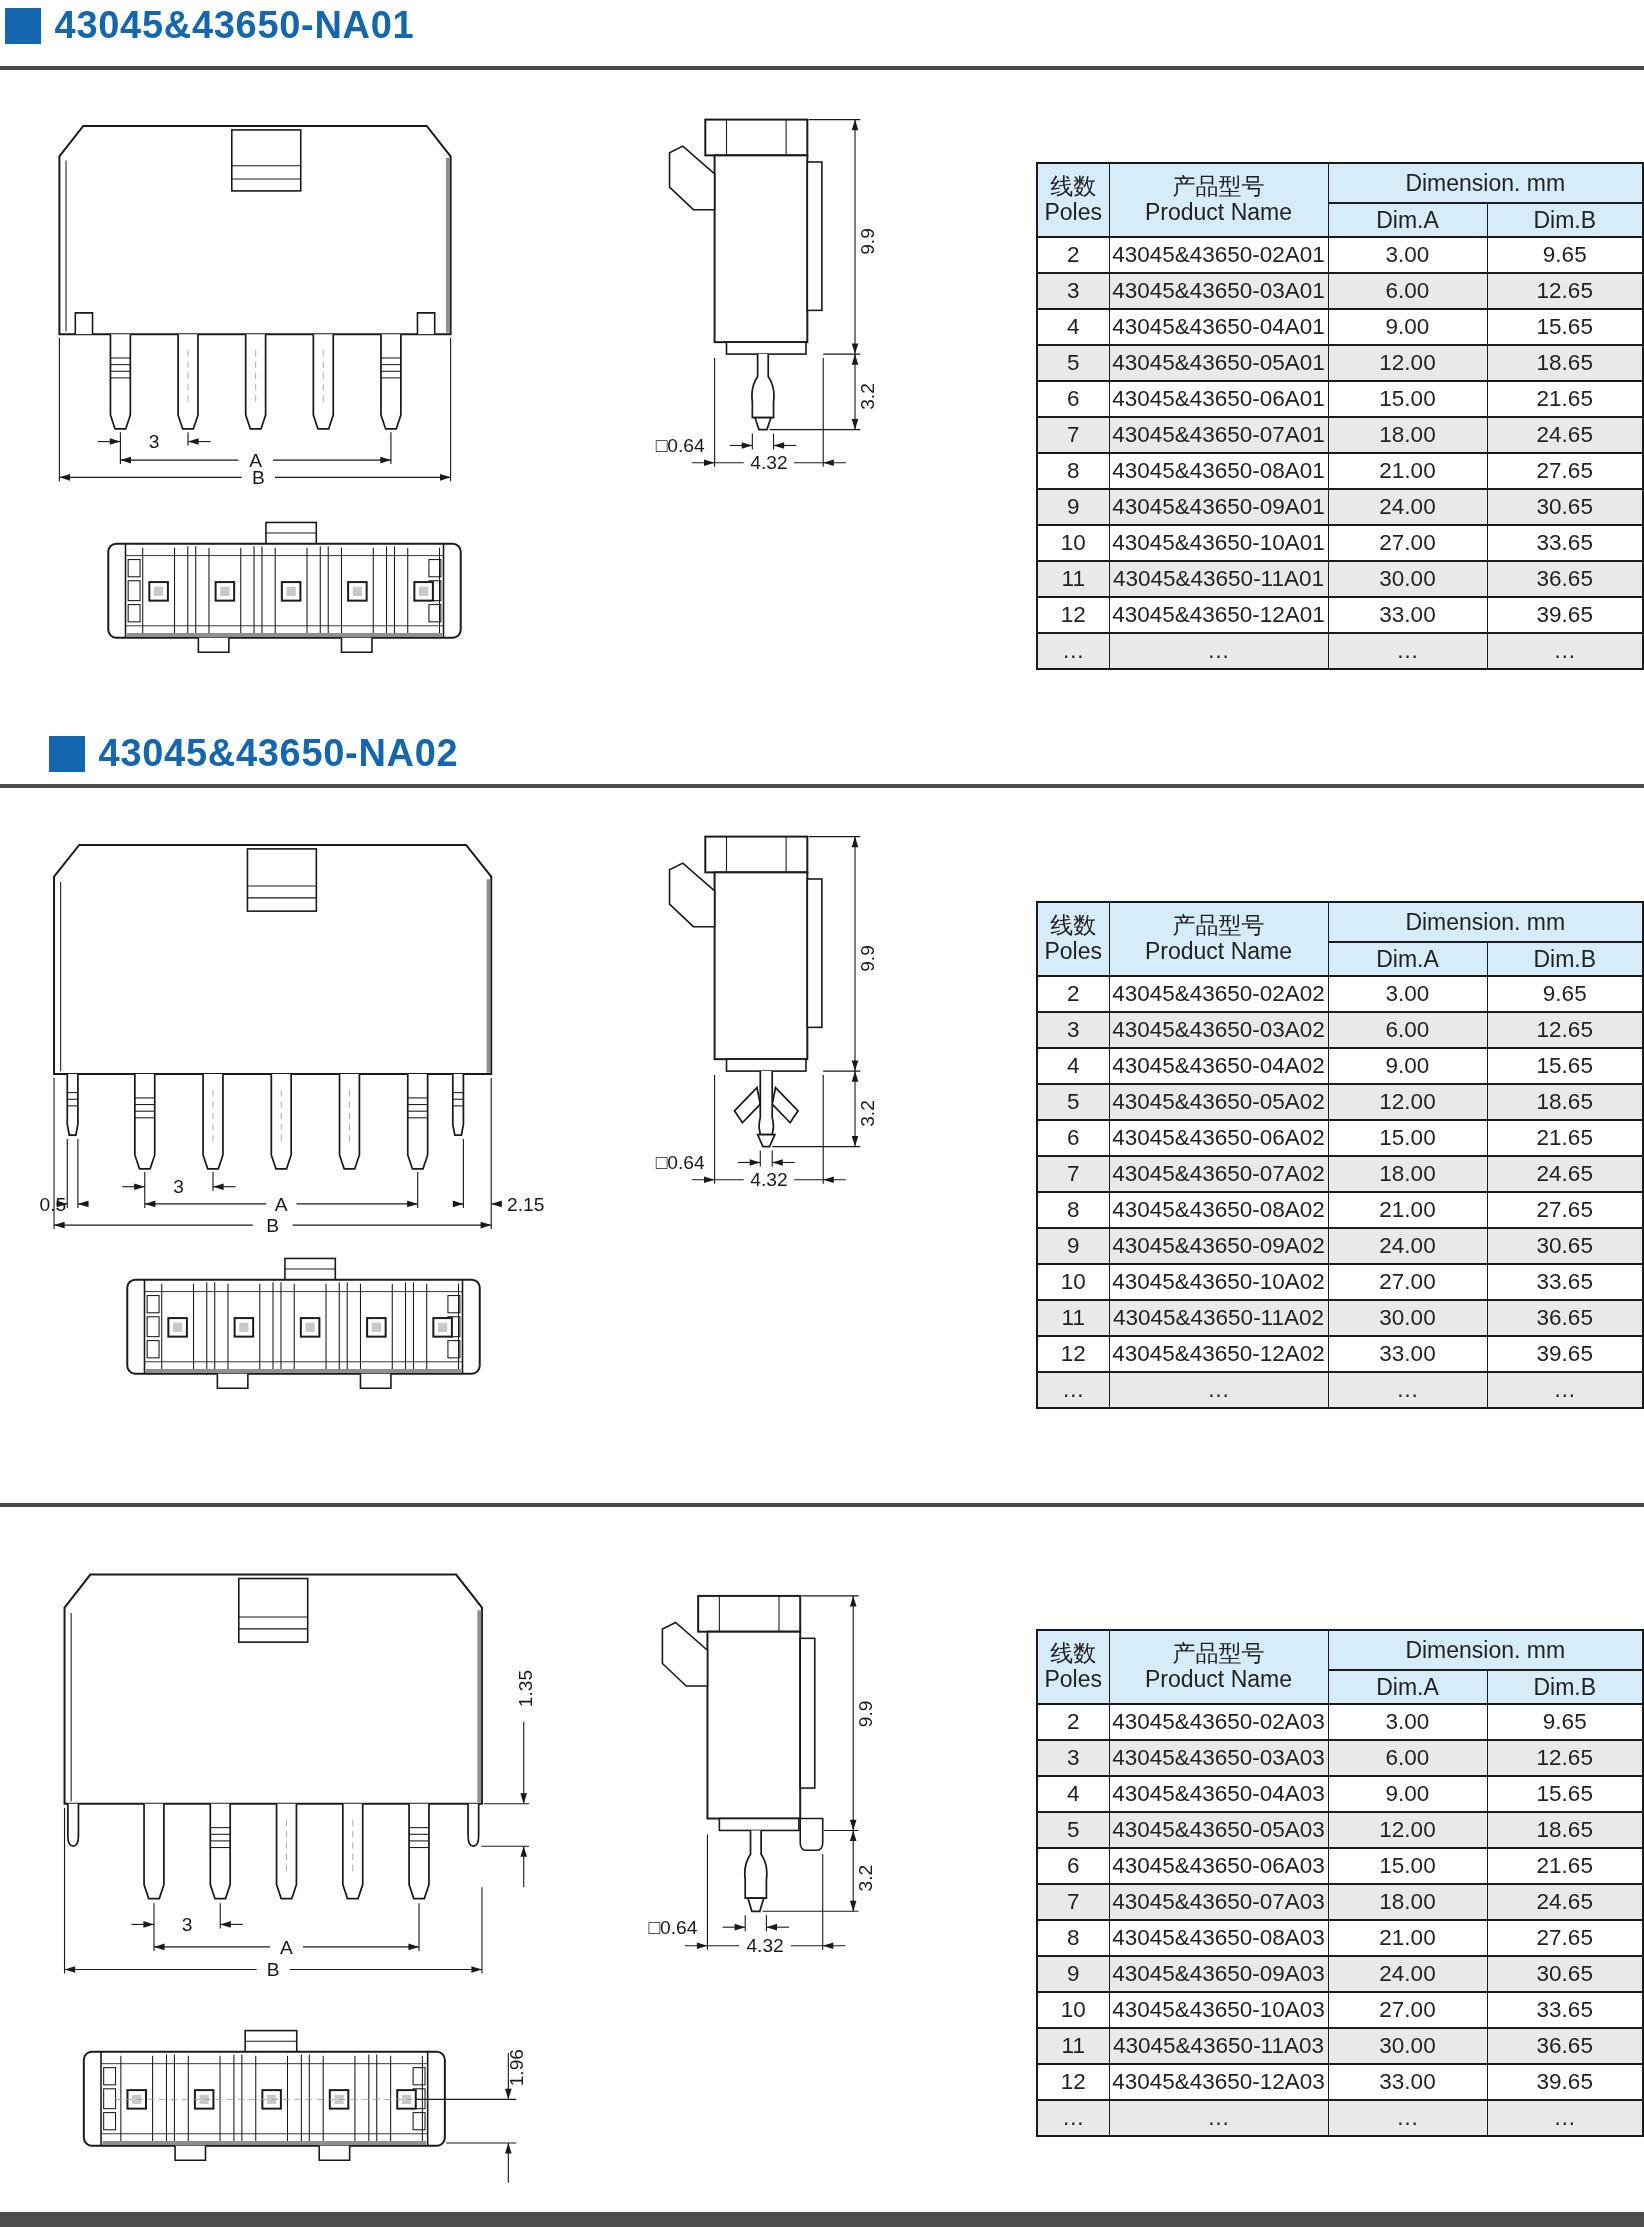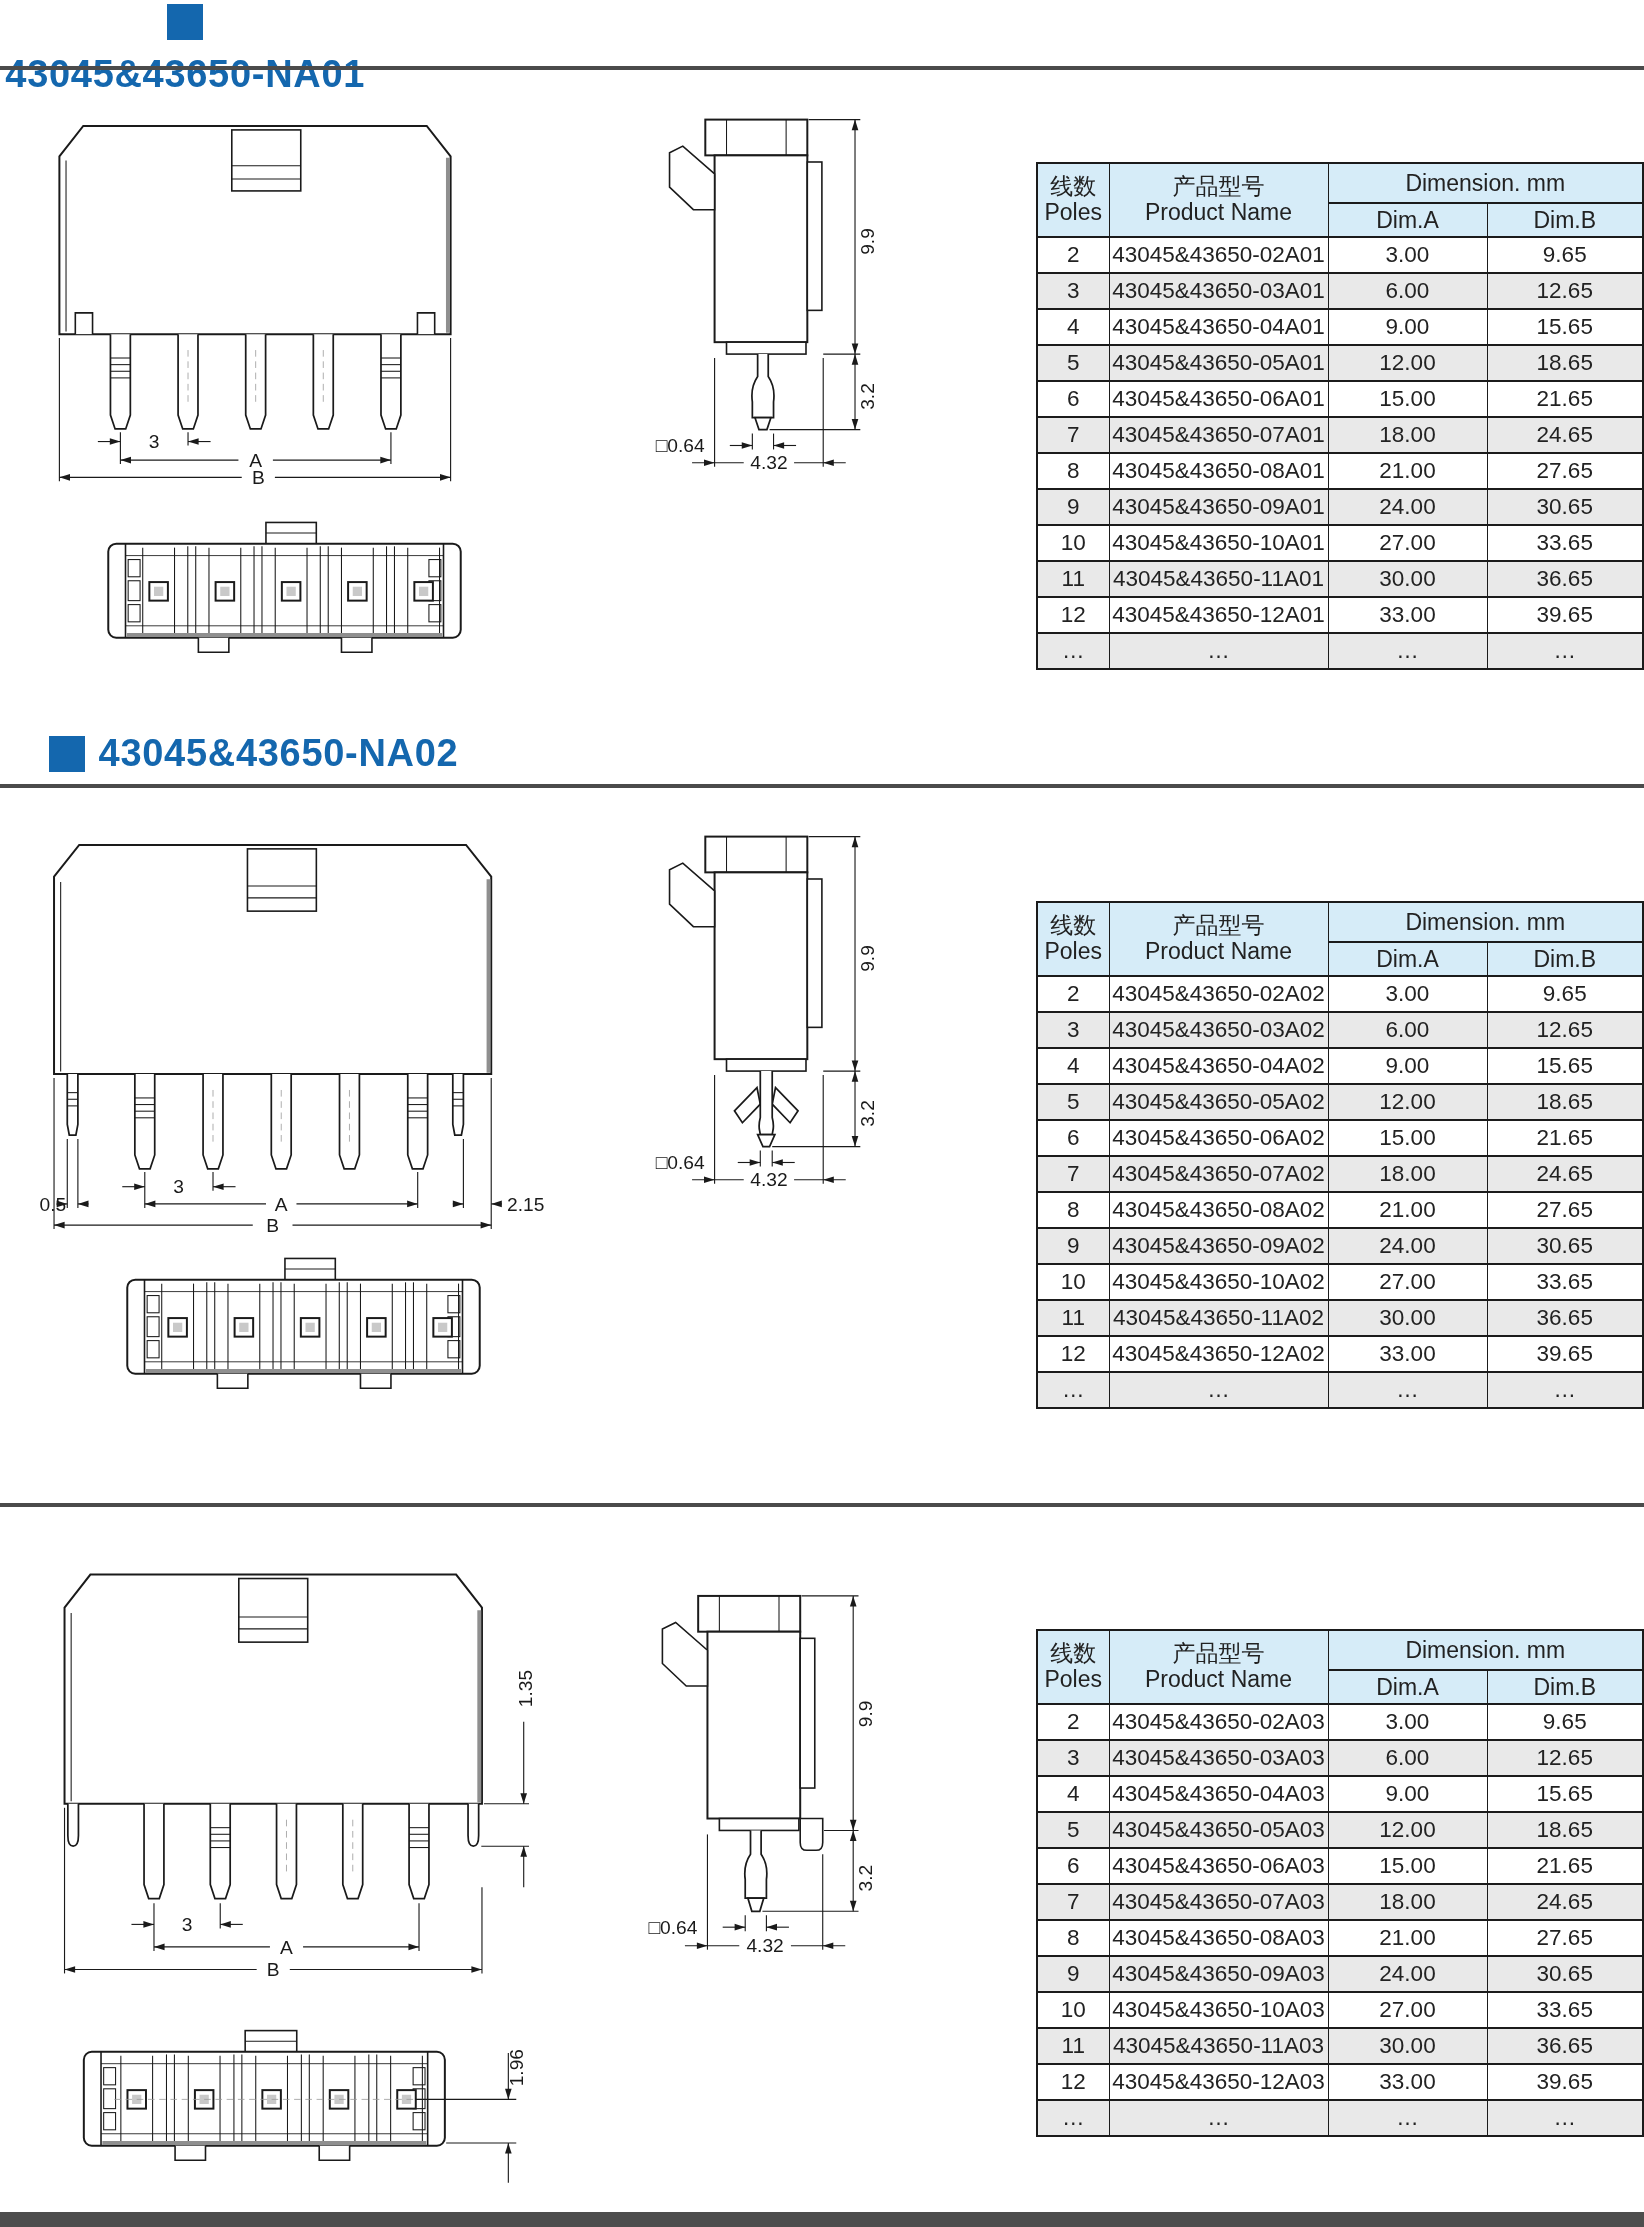--- a/index.html
+++ b/index.html
@@ -39,21 +39,21 @@
   .dash{fill:none;stroke:#999;stroke-width:1.2px;stroke-dasharray:10 7;}
   .dim{fill:none;stroke:#1a1a1a;stroke-width:1.7px;}
   .ah{fill:#1a1a1a;stroke:none;}
   .dimtxt{font-family:"Liberation Sans",sans-serif;font-size:29px;fill:#1a1a1a;text-anchor:middle;}
 </style>
 </head>
 <body>
 
 <div class="page">
 
-  <div class="sec-title" style="top:4px;flex-direction:column;">
+  <div class="sec-title" style="top:4px;">
     <div class="sq"></div>
     <div class="txt">43045&amp;43650-NA01</div>
   </div>
   <div class="rule" style="top:66px;"></div>
 
   <svg style="left:46px;top:114px;" width="418" height="368" viewBox="0 0 630 555">
     <path class="ln3 fw" d="M20,64 L56,18 L574,18 L610,64 L610,332 L20,332 Z"></path>
     <line class="shade" x1="606" y1="66" x2="606" y2="330"></line>
     <line class="ln15" x1="30" y1="70" x2="30" y2="328"></line>
     <rect class="ln2 fw" x="280" y="24" width="104" height="92"></rect>

